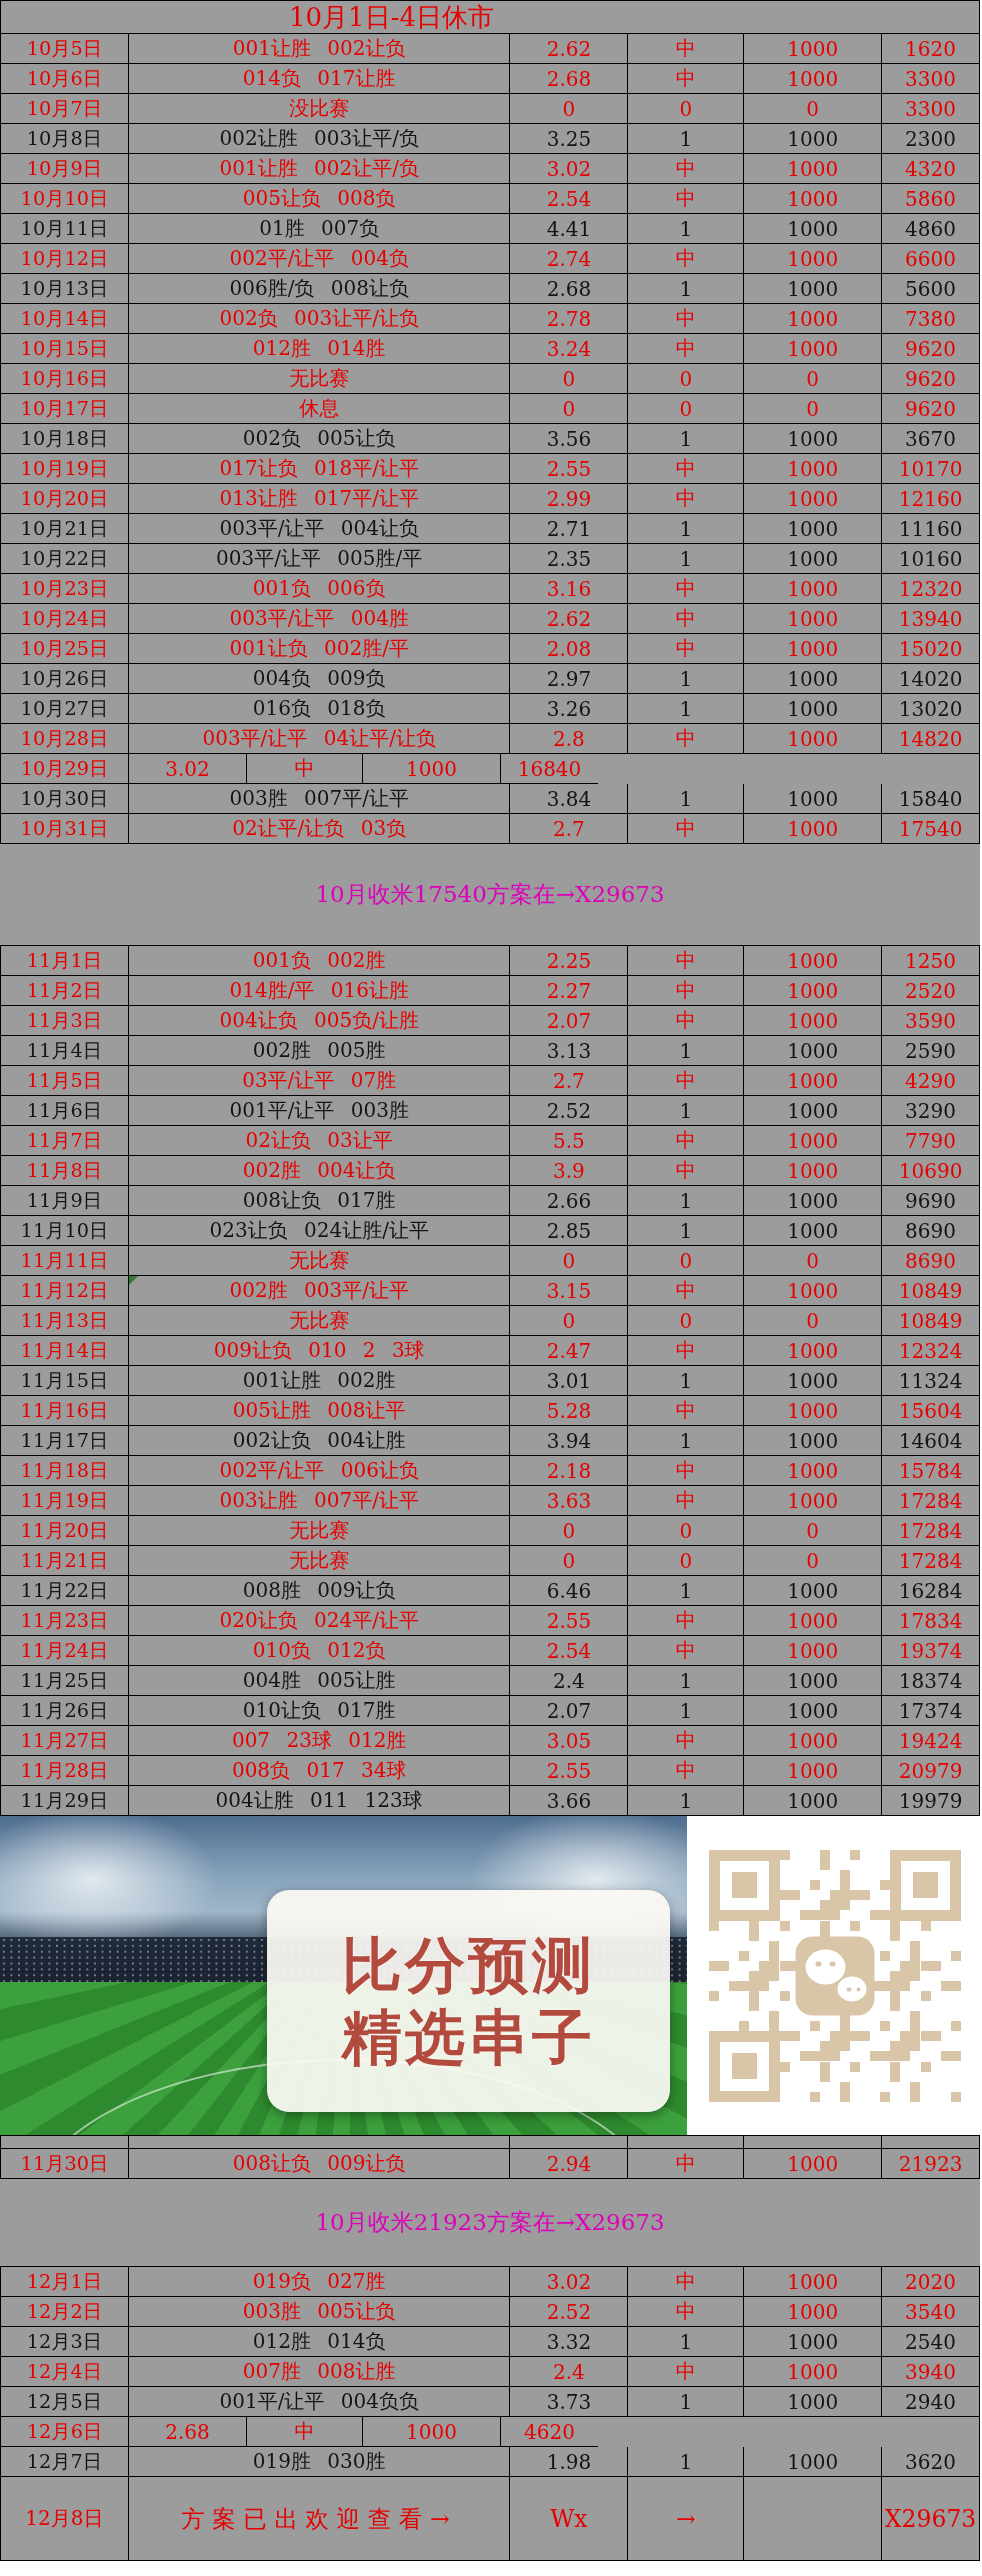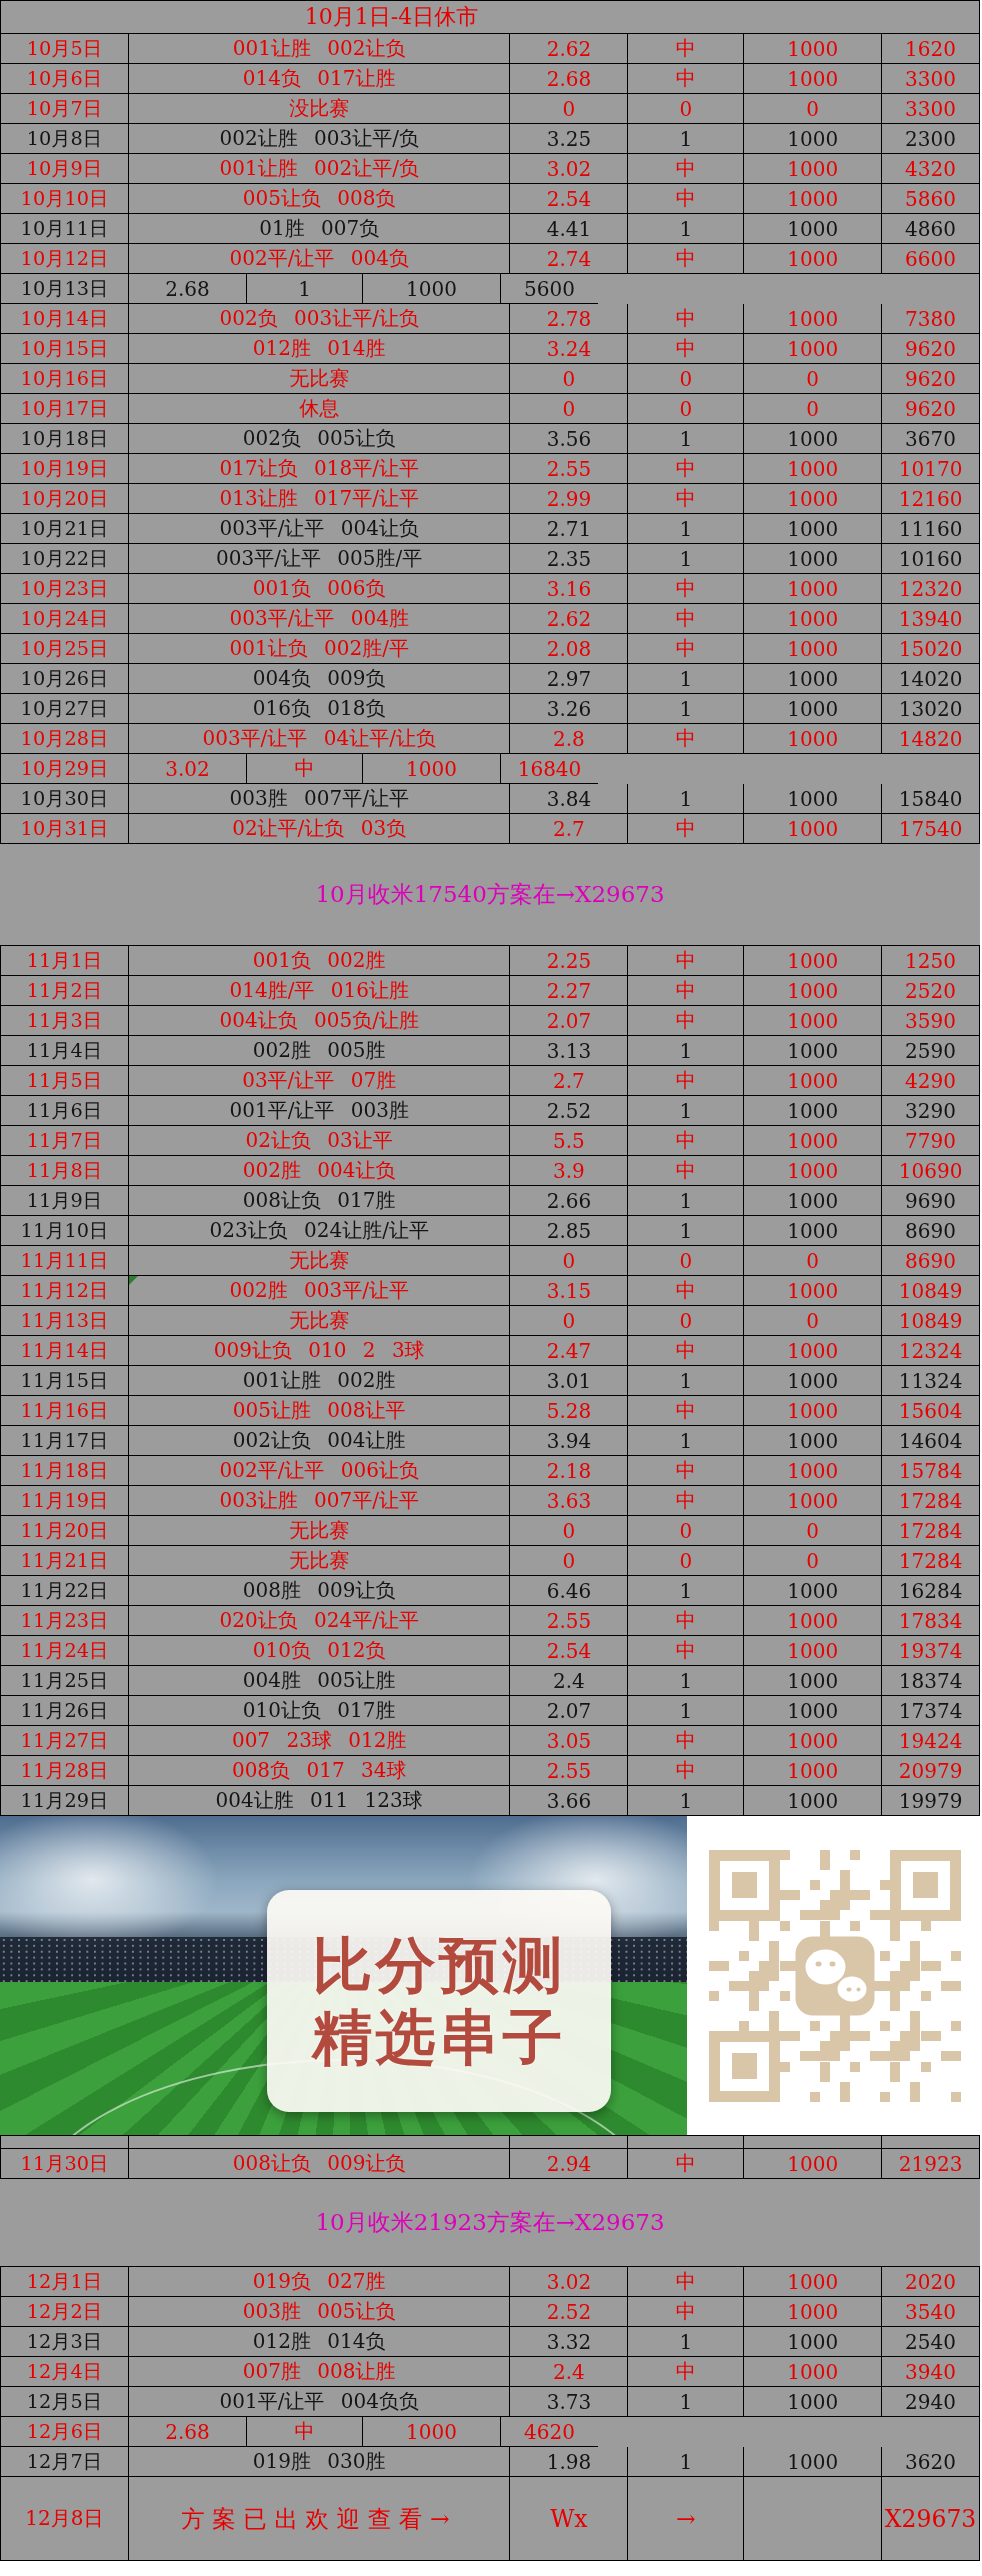--- a/index.html
+++ b/index.html
@@ -6,21 +6,21 @@
     --bg:#9c9c9c; --line:#000; --red:#e60000; --dark:#141414; --magenta:#dd00bb;
     --qr:#d9c5a7; --marker:#2e7d32; --slogan:#b34a3e;
   }
   *{margin:0;padding:0;box-sizing:border-box;}
   html,body{background:#fff;}
   body{width:983px;height:2576px;overflow:hidden;
        font-family:"DejaVu Serif","Liberation Serif",serif;}
   .sheet{width:980px;background:var(--bg);}
   
   .title-row{height:34px;border:1.7px solid var(--line);display:flex;align-items:center;
-             justify-content:center;padding-right:197px;color:var(--red);font-size:22px;}
+             justify-content:center;padding-right:197px;color:var(--red);font-size:26px;}
   
   .t-rows{border-left:1.7px solid var(--line);border-right:1.7px solid var(--line);}
   .t-rows.bt{border-top:1.7px solid var(--line);}
   .t-row{display:flex;height:30px;}
   .t-row.big{height:84px;}
   .t-row.spacer{height:13.4px;}
   .cell{position:relative;display:flex;align-items:center;justify-content:center;
         border-right:1.7px solid var(--line);border-bottom:1.7px solid var(--line);
         font-size:20px;white-space:nowrap;overflow:hidden;}
   .cell:last-child{border-right:none;}
@@ -49,21 +49,21 @@
       background:radial-gradient(closest-side,rgba(255,255,255,.75),rgba(255,255,255,0));}
   .g1{left:-34px;top:-8.4px;} .g2{right:-34px;top:-8.4px;}
   .stands{position:absolute;left:0;right:0;top:38%;height:15%;
       background-color:rgba(25,34,48,.88);
       background-image:radial-gradient(rgba(255,255,255,.42) 1px,transparent 1.4px);
       background-size:7.6px 5.9px;}
   .field{position:absolute;left:0;right:0;top:52%;bottom:0;
       background:repeating-conic-gradient(from -62deg at 50% -30%,#3ca13c 0 5deg,#2e8a2e 5deg 10deg);}
   .arc{position:absolute;width:638px;height:319px;left:50%;transform:translateX(-50%);
       bottom:-243px;border:2.5px solid rgba(255,255,255,.55);border-radius:50%;}
-  .overlay{position:absolute;left:267px;top:74px;width:344px;height:222px;
+  .overlay{position:absolute;left:267px;top:74px;width:403px;height:222px;
       background:rgba(252,250,244,.93);border-radius:22px;
       box-shadow:0 3.4px 11.8px rgba(0,0,0,.35);display:flex;flex-direction:column;
       align-items:center;justify-content:center;gap:11.8px;}
   .slogan-line{font-size:60px;font-weight:bold;color:var(--slogan);letter-spacing:3.4px;
       line-height:1;text-shadow:0 0 2.5px rgba(255,255,255,.8);}
   .banner-right{flex:1;position:relative;background:#fff;}
   .qr{position:absolute;left:50%;top:50%;transform:translate(-50%,-50%);
       width:252px;height:252px;}
   .qm{position:absolute;width:10px;height:10px;background:var(--qr);}
   .finder{position:absolute;width:71px;height:71px;border:11.8px solid var(--qr);background:#fff;}
@@ -145,20 +145,21 @@
       <div class="t-row red">
         <div class="cell c1">10月12日</div>
         <div class="cell c2">002平/让平 004负</div>
         <div class="cell c3">2.74</div>
         <div class="cell c4">中</div>
         <div class="cell c5">1000</div>
         <div class="cell c6">6600</div>
       </div>
       <div class="t-row dark">
         <div class="cell c1">10月13日</div>
+        <div class="cell c2">006胜/负 008让负</div>
         <div class="cell c3">2.68</div>
         <div class="cell c4">1</div>
         <div class="cell c5">1000</div>
         <div class="cell c6">5600</div>
       </div>
       <div class="t-row red">
         <div class="cell c1">10月14日</div>
         <div class="cell c2">002负 003让平/让负</div>
         <div class="cell c3">2.78</div>
         <div class="cell c4">中</div>

